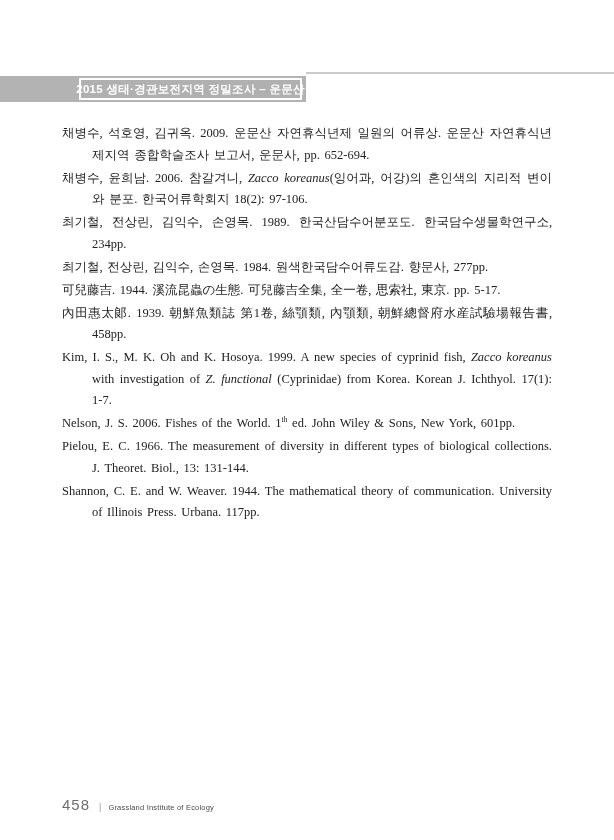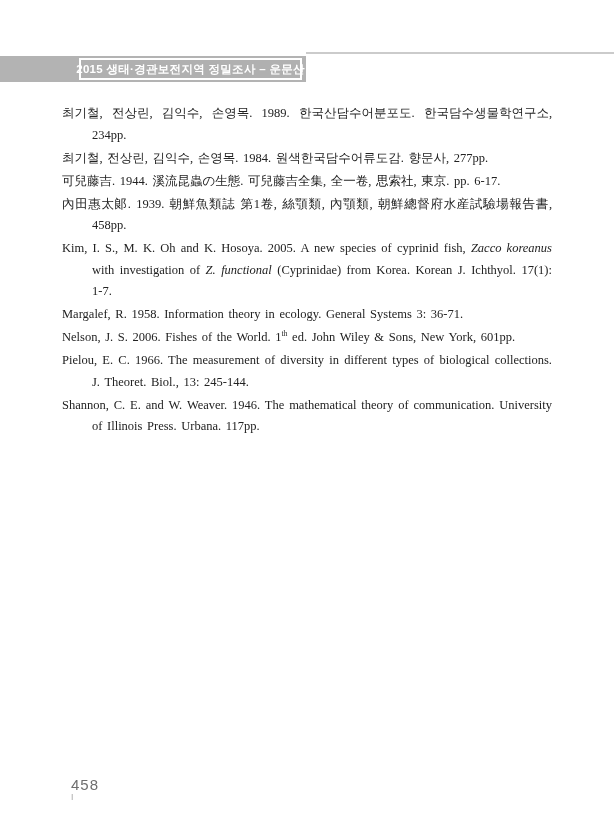--- a/index.html
+++ b/index.html
@@ -3,20 +3,21 @@
 <meta charset="utf-8">
 <style>
   html, body { margin: 0; padding: 0; background: #ffffff; }
   .page {
     position: relative;
     width: 614px;
     height: 800px;
     background: #ffffff;
     overflow: hidden;
     font-family: "Liberation Serif", "DejaVu Serif", serif;
+    margin-top: 20px;
   }
 
   
   .header-rule {
     position: absolute;
     left: 306px;
     right: 0;
     top: 52px;
     height: 2px;
     background: #cbcbcb;
@@ -71,21 +72,20 @@
   .ref sup { font-size: 0.62em; vertical-align: super; line-height: 0; }
 
   
   .footer {
     position: absolute;
     left: 62px;
     top: 776px;
     display: flex;
     align-items: baseline;
     font-family: "Liberation Sans", "DejaVu Sans", sans-serif;
-    flex-direction: column;
   }
   .page-number {
     font-size: 15px;
     color: #6e6e6e;
     letter-spacing: 1px;
   }
   .footer-sep {
     font-size: 9px;
     color: #9a9a9a;
     margin: 0 7px 0 9px;
@@ -103,29 +103,30 @@
 
   <div class="header-rule"></div>
 
   <div class="banner">
     <div class="banner-box">
       <span class="banner-title">2015 생태·경관보전지역 정밀조사 – 운문산</span>
     </div>
   </div>
 
   <div class="content" id="refs">
+      <p class="ref"><span>채병수, 석호영, 김귀옥. 2009. 운문산 자연휴식년제 일원의 어류상. 운문산 자연휴식년제지역 종합학술조사 보고서, 운문사, pp. 652-694.</span></p>
+      <p class="ref"><span>채병수, 윤희남. 2006. 참갈겨니, </span><em>Zacco koreanus</em><span>(잉어과, 어강)의 혼인색의 지리적 변이와 분포. 한국어류학회지 18(2): 97-106.</span></p>
       <p class="ref"><span>최기철, 전상린, 김익수, 손영목. 1989. 한국산담수어분포도. 한국담수생물학연구소, 234pp.</span></p>
       <p class="ref"><span>최기철, 전상린, 김익수, 손영목. 1984. 원색한국담수어류도감. 향문사, 277pp.</span></p>
-      <p class="ref"><span>可兒藤吉. 1944. 溪流昆蟲の生態. 可兒藤吉全集, 全一卷, 思索社, 東京. pp. 6-17.</span></p>
+      <p class="ref"><span>可兒藤吉. 1944. 溪流昆蟲の生態. 可兒藤吉全集, 全一卷, 思索社, 東京. pp. 5-17.</span></p>
       <p class="ref"><span>內田惠太郞. 1939. 朝鮮魚類誌 第1卷, 絲顎類, 內顎類, 朝鮮總督府水産試驗場報告書, 458pp.</span></p>
-      <p class="ref"><span>Kim, I. S., M. K. Oh and K. Hosoya. 2005. A new species of cyprinid fish, </span><em>Zacco koreanus</em><span> with investigation of </span><em>Z. functional</em><span> (Cyprinidae) from Korea. Korean J. Ichthyol. 17(1): 1-7.</span></p>
-      <p class="ref"><span>Margalef, R. 1958. Information theory in ecology. General Systems 3: 36-71.</span></p>
+      <p class="ref"><span>Kim, I. S., M. K. Oh and K. Hosoya. 1999. A new species of cyprinid fish, </span><em>Zacco koreanus</em><span> with investigation of </span><em>Z. functional</em><span> (Cyprinidae) from Korea. Korean J. Ichthyol. 17(1): 1-7.</span></p>
       <p class="ref"><span>Nelson, J. S. 2006. Fishes of the World. 1</span><sup>th</sup><span> ed. John Wiley &amp; Sons, New York, 601pp.</span></p>
-      <p class="ref"><span>Pielou, E. C. 1966. The measurement of diversity in different types of biological collections. J. Theoret. Biol., 13: 245-144.</span></p>
-      <p class="ref"><span>Shannon, C. E. and W. Weaver. 1946. The mathematical theory of communication. University of Illinois Press. Urbana. 117pp.</span></p>
+      <p class="ref"><span>Pielou, E. C. 1966. The measurement of diversity in different types of biological collections. J. Theoret. Biol., 13: 131-144.</span></p>
+      <p class="ref"><span>Shannon, C. E. and W. Weaver. 1944. The mathematical theory of communication. University of Illinois Press. Urbana. 117pp.</span></p>
     </div>
 
   <div class="footer">
     <span class="page-number">458</span>
     <span class="footer-sep">|</span>
     <span class="footer-institute">Grassland Institute of Ecology</span>
   </div>
 
 </div>
 

